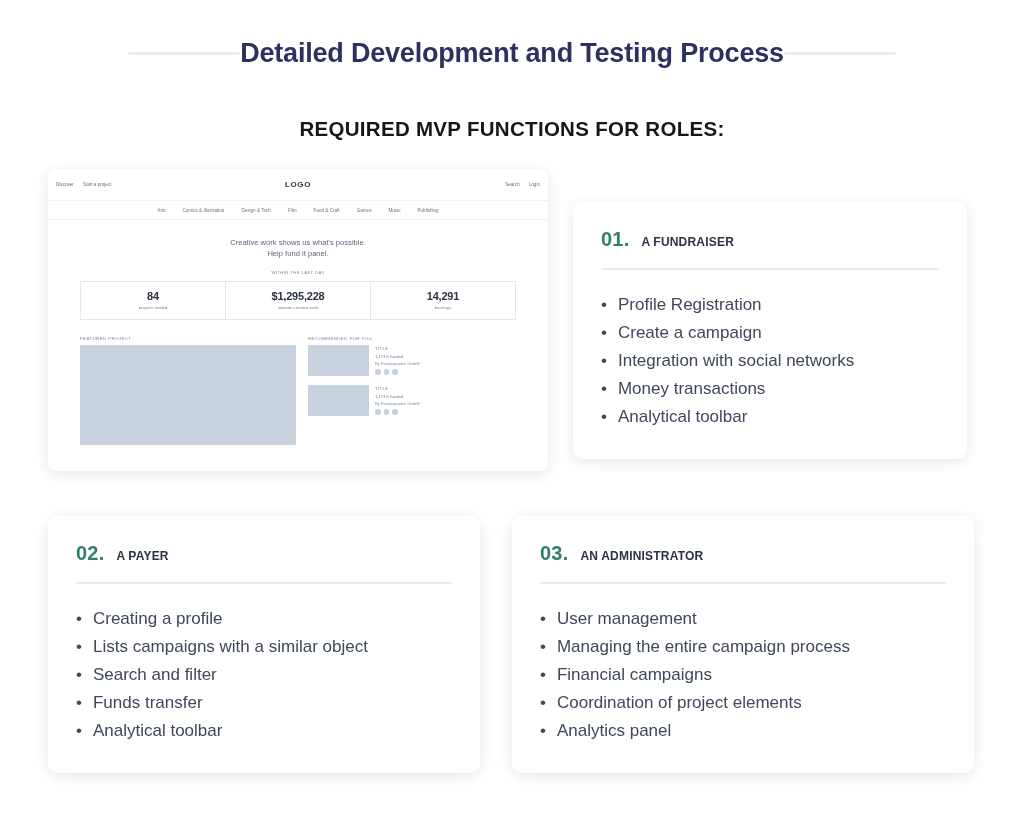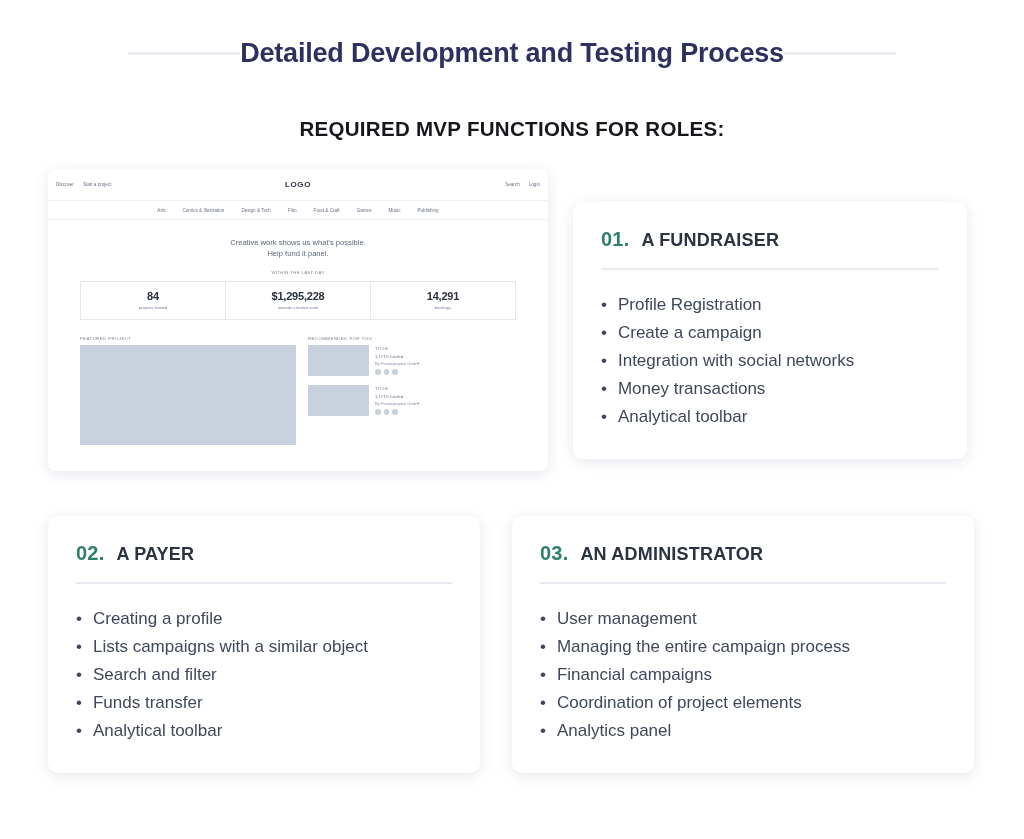--- a/index.html
+++ b/index.html
@@ -213,21 +213,21 @@
     gap: 12px;
   }
   .card-num {
     font-size: 20px;
     font-weight: bold;
     color: #2f7f6e;
     letter-spacing: 0.2px;
     text-align: center;
   }
   .card-title {
-    font-size: 18px;
+    font-size: 12px;
     font-weight: bold;
     color: #2b3240;
     letter-spacing: 0.2px;
   }
   .card-divider {
     height: 2px;
     background: #e7ebf0;
     margin-top: 17px;
     border-radius: 1px;
   }

